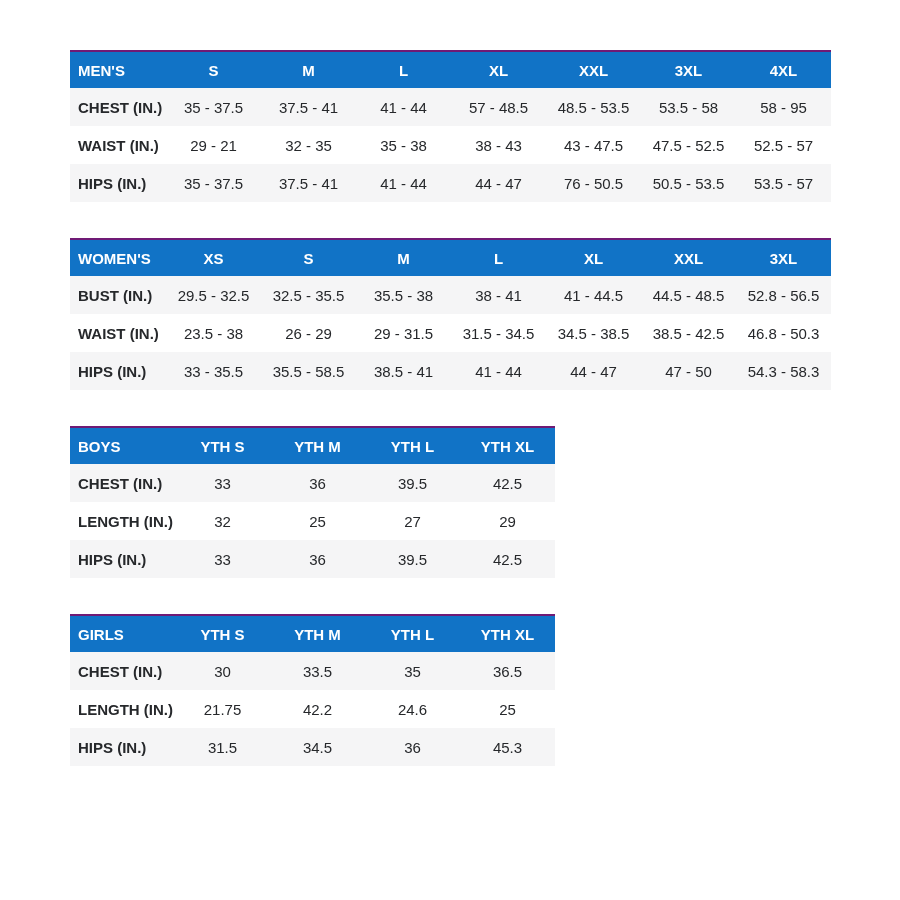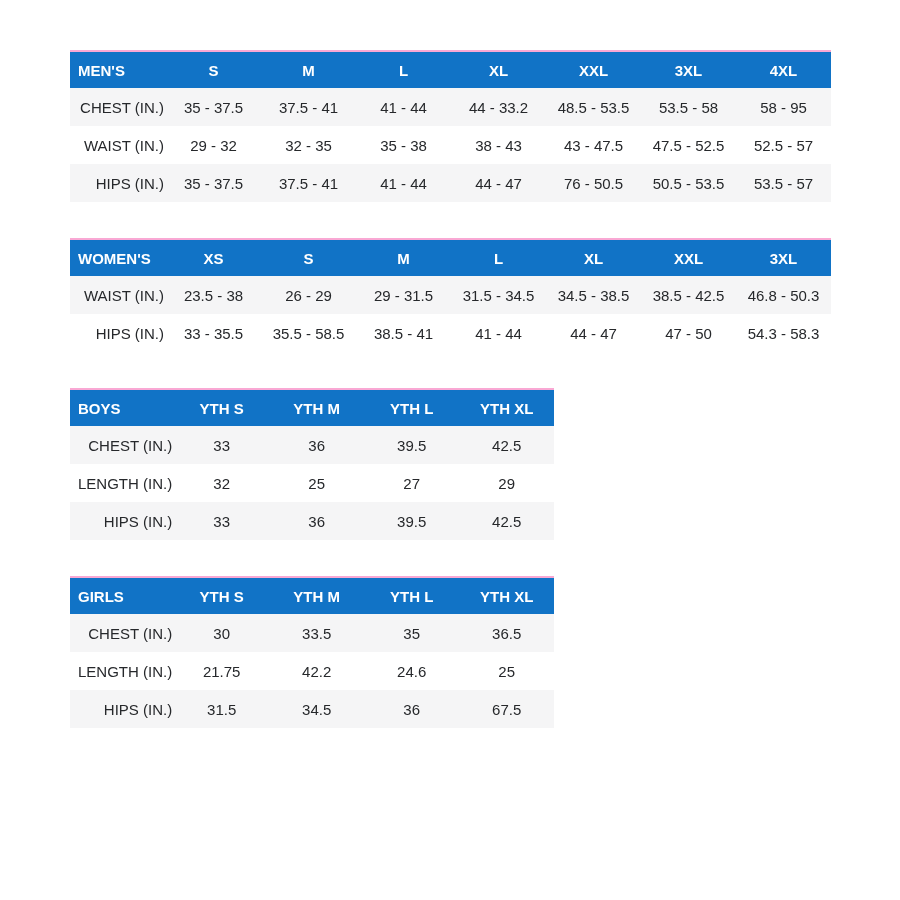--- a/index.html
+++ b/index.html
@@ -17,21 +17,21 @@
     margin: 0 0 25px 0;
     font-size: 28px;
     font-weight: 700;
     letter-spacing: 0.4px;
     color: #1274cd;
   }
   table.size-table {
     border-collapse: collapse;
     table-layout: fixed;
     margin: 0 0 36px 0;
-    border-top: 2px solid #f9a8d4;
+    border-top: 2px solid #701a75;
   }
   table.size-table th {
     background: #1173c6;
     color: #ffffff;
     font-size: 15px;
     font-weight: 700;
     height: 37px;
     text-align: center;
     padding: 0 2px;
     white-space: nowrap;
@@ -42,23 +42,24 @@
   }
   table.size-table td {
     font-size: 15px;
     color: #26282b;
     height: 38px;
     text-align: center;
     padding: 0 2px;
     white-space: nowrap;
   }
   table.size-table td.label-cell {
-    text-align: right;
+    text-align: left;
     padding-left: 8px;
     overflow: hidden;
+    font-weight: bold;
   }
   table.size-table col.label-col { width: 96px; }
   table.size-table col.data-col  { width: 95px; }
   table.size-table tbody tr:nth-child(odd)  { background: #f5f5f6; }
   table.size-table tbody tr:nth-child(even) { background: #ffffff; }
 </style>
 </head>
 <body>
 
 <div class="page">
@@ -85,28 +86,28 @@
           <th>3XL</th>
           <th>4XL</th>
         </tr>
       </thead>
       <tbody>
         <tr>
           <td class="label-cell">CHEST (IN.)</td>
           <td>35 - 37.5</td>
           <td>37.5 - 41</td>
           <td>41 - 44</td>
-          <td>44 - 33.2</td>
+          <td>57 - 48.5</td>
           <td>48.5 - 53.5</td>
           <td>53.5 - 58</td>
           <td>58 - 95</td>
         </tr>
         <tr>
           <td class="label-cell">WAIST (IN.)</td>
-          <td>29 - 32</td>
+          <td>29 - 21</td>
           <td>32 - 35</td>
           <td>35 - 38</td>
           <td>38 - 43</td>
           <td>43 - 47.5</td>
           <td>47.5 - 52.5</td>
           <td>52.5 - 57</td>
         </tr>
         <tr>
           <td class="label-cell">HIPS (IN.)</td>
           <td>35 - 37.5</td>
@@ -137,20 +138,30 @@
           <th>S</th>
           <th>M</th>
           <th>L</th>
           <th>XL</th>
           <th>XXL</th>
           <th>3XL</th>
         </tr>
       </thead>
       <tbody>
         <tr>
+          <td class="label-cell">BUST (IN.)</td>
+          <td>29.5 - 32.5</td>
+          <td>32.5 - 35.5</td>
+          <td>35.5 - 38</td>
+          <td>38 - 41</td>
+          <td>41 - 44.5</td>
+          <td>44.5 - 48.5</td>
+          <td>52.8 - 56.5</td>
+        </tr>
+        <tr>
           <td class="label-cell">WAIST (IN.)</td>
           <td>23.5 - 38</td>
           <td>26 - 29</td>
           <td>29 - 31.5</td>
           <td>31.5 - 34.5</td>
           <td>34.5 - 38.5</td>
           <td>38.5 - 42.5</td>
           <td>46.8 - 50.3</td>
         </tr>
         <tr>
@@ -236,17 +247,17 @@
           <td>21.75</td>
           <td>42.2</td>
           <td>24.6</td>
           <td>25</td>
         </tr>
         <tr>
           <td class="label-cell">HIPS (IN.)</td>
           <td>31.5</td>
           <td>34.5</td>
           <td>36</td>
-          <td>67.5</td>
+          <td>45.3</td>
         </tr>
       </tbody>
     </table>
 </div>
 
 </body></html>

